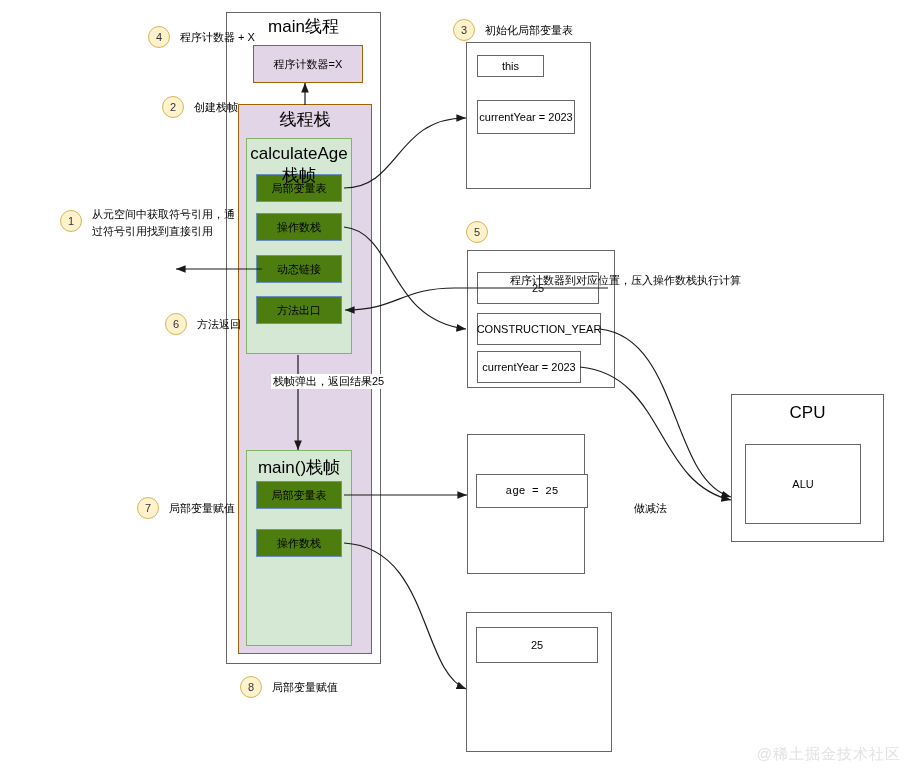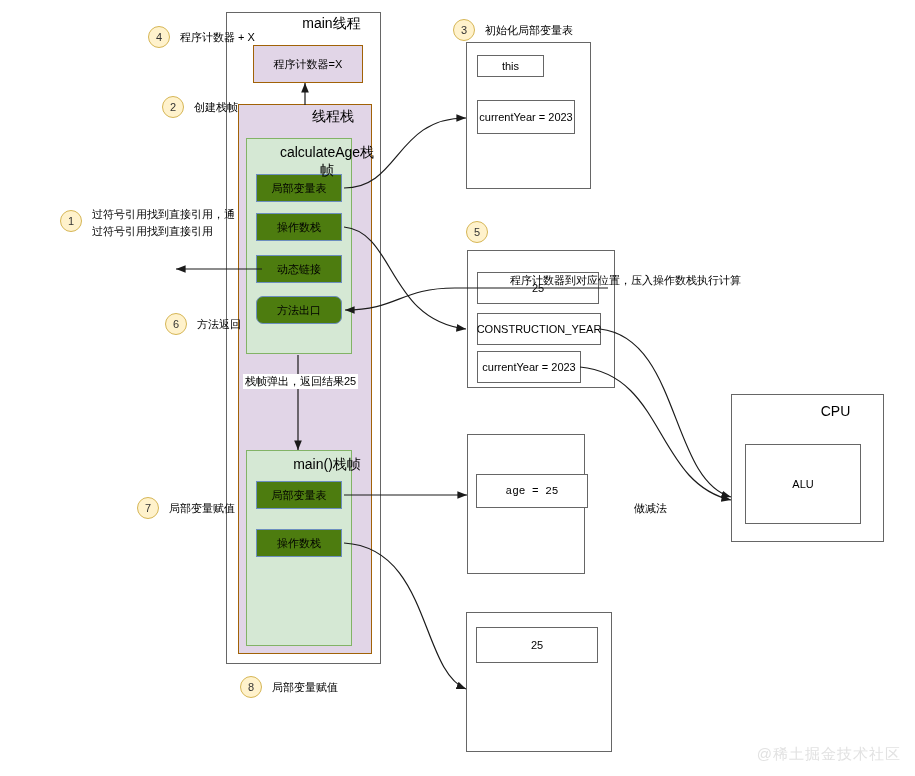--- a/index.html
+++ b/index.html
@@ -51,23 +51,22 @@
   }
   .label-top {
     align-items: flex-start;
     padding-top: 7px;
   }
   .container-label {
     position: absolute;
     left: 0; right: 0;
     top: 6px;
     text-align: center;
-    font-size: 14px;
+    font-size: 17px;
     z-index: 3;
-    margin-left: 28px;
   }
 
   .circle-num {
     position: absolute;
     width: 22px; height: 22px;
     border-radius: 50%;
     background: #fff2cc;
     border: 1px solid #d6b656;
     display: flex;
     align-items: center;
@@ -83,20 +82,21 @@
     color: #000000;
     z-index: 6;
   }
   .edge-label {
     position: absolute;
     font-size: 11px;
     background: #ffffff;
     padding: 0 2px;
     z-index: 6;
     white-space: nowrap;
+    margin-left: 28px;
   }
   .watermark {
     position: absolute;
     right: 14px;
     bottom: 12px;
     font-size: 15px;
     color: #e2e2e2;
     letter-spacing: 1px;
     z-index: 7;
   }
@@ -138,21 +138,21 @@
   </svg>
 
   <div class="circle-num" style="left:148px; top:26px;">4</div>
   <div class="step-text nowrap" style="left:180px; top:29px;">程序计数器 + X</div>
 
   <div class="circle-num" style="left:162px; top:96px;">2</div>
   <div class="step-text nowrap" style="left:194px; top:99px;">创建栈帧</div>
 
   <div class="circle-num" style="left:60px; top:210px;">1</div>
   <div class="step-text" style="left:92px; top:206px; width:148px;">
-    <span>过符号引用找到直接引用，通</span><br>
+    <span>从元空间中获取符号引用，通</span><br>
     <span>过符号引用找到直接引用</span>
   </div>
 
   <div class="circle-num" style="left:453px; top:19px;">3</div>
   <div class="step-text nowrap" style="left:485px; top:22px;">初始化局部变量表</div>
 
   <div class="circle-num" style="left:466px; top:221px;">5</div>
   <div class="step-text nowrap" style="left:510px; top:224px;margin-top:48px;">程序计数器到对应位置，压入操作数栈执行计算</div>
 
   <div class="circle-num" style="left:165px; top:313px;">6</div>
@@ -171,21 +171,21 @@
 
   <div class="box purple label-top" style="left:238px; top:104px; width:134px; height:550px;"></div>
   <div class="container-label" style="left:238px; top:108px; width:134px;">线程栈</div>
 
   <div class="box green label-top" style="left:246px; top:138px; width:106px; height:216px;"></div>
   <div class="container-label" style="left:246px; top:144px; width:106px;">calculateAge栈帧</div>
 
   <div class="box blue" style="left:256px; top:174px; width:86px; height:28px;">局部变量表</div>
   <div class="box blue" style="left:256px; top:213px; width:86px; height:28px;">操作数栈</div>
   <div class="box blue" style="left:256px; top:255px; width:86px; height:28px;">动态链接</div>
-  <div class="box blue" style="left:256px; top:296px; width:86px; height:28px;border-radius:7px;">方法出口</div>
+  <div class="box blue" style="left:256px; top:296px; width:86px; height:28px;">方法出口</div>
 
   <div class="edge-label" style="left:243px; top:374px;">栈帧弹出，返回结果25</div>
 
   <div class="box green label-top" style="left:246px; top:450px; width:106px; height:196px;"></div>
   <div class="container-label" style="left:246px; top:456px; width:106px;">main()栈帧</div>
 
   <div class="box blue" style="left:256px; top:481px; width:86px; height:28px;">局部变量表</div>
   <div class="box blue" style="left:256px; top:529px; width:86px; height:28px;">操作数栈</div>
 
 

